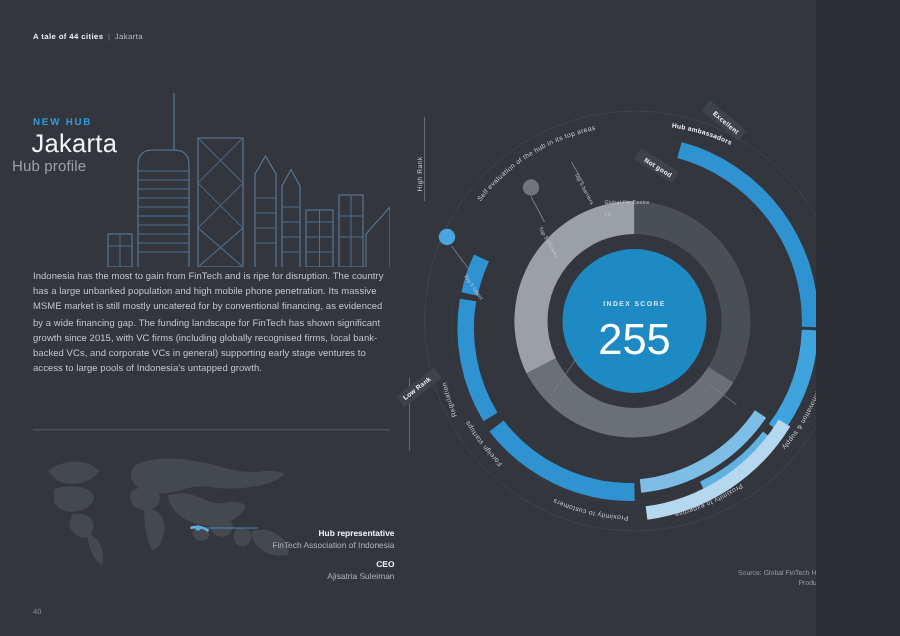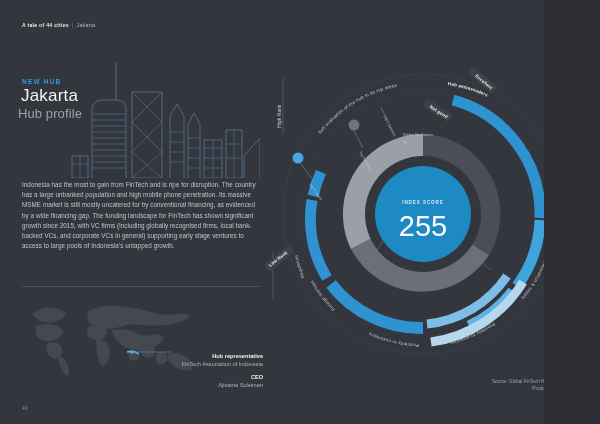--- a/index.html
+++ b/index.html
@@ -11,21 +11,21 @@
   
   .hdr{position:absolute;left:22px;top:22px;font-size:5.2px;letter-spacing:.25px;color:#c9ccd2;}
   .hdr b{font-weight:bold;color:#e9ebee;}
   .hdr span.sep{color:#7d828c;margin:0 3px;}
   .hdr span.city{color:#b9bdc4;}
 
   
   .newhub{position:absolute;left:22px;top:78px;font-size:6.5px;font-weight:bold;
           letter-spacing:1.2px;color:#2d9cdb;}
   .city-title{position:absolute;left:21px;top:86px;font-size:17px;color:#f2f4f6;font-weight:normal;letter-spacing:.2px;}
-  .city-sub{position:absolute;left:18px;top:106px;font-size:13px;color:#9aa0a9;letter-spacing:.1px;}
+  .city-sub{position:absolute;left:8px;top:106px;font-size:10px;color:#9aa0a9;letter-spacing:.1px;}
 
   
   .skyline{position:absolute;left:70px;top:52px;width:190px;height:126px;}
 
   
   .copy{position:absolute;left:22px;top:180px;width:240px;font-size:6.3px;line-height:1.62;
         color:#c2c6cc;letter-spacing:.05px;text-align:left;}
 
   
   .divider{position:absolute;left:22px;top:286px;width:238px;height:1px;background:#4b4f57;}

